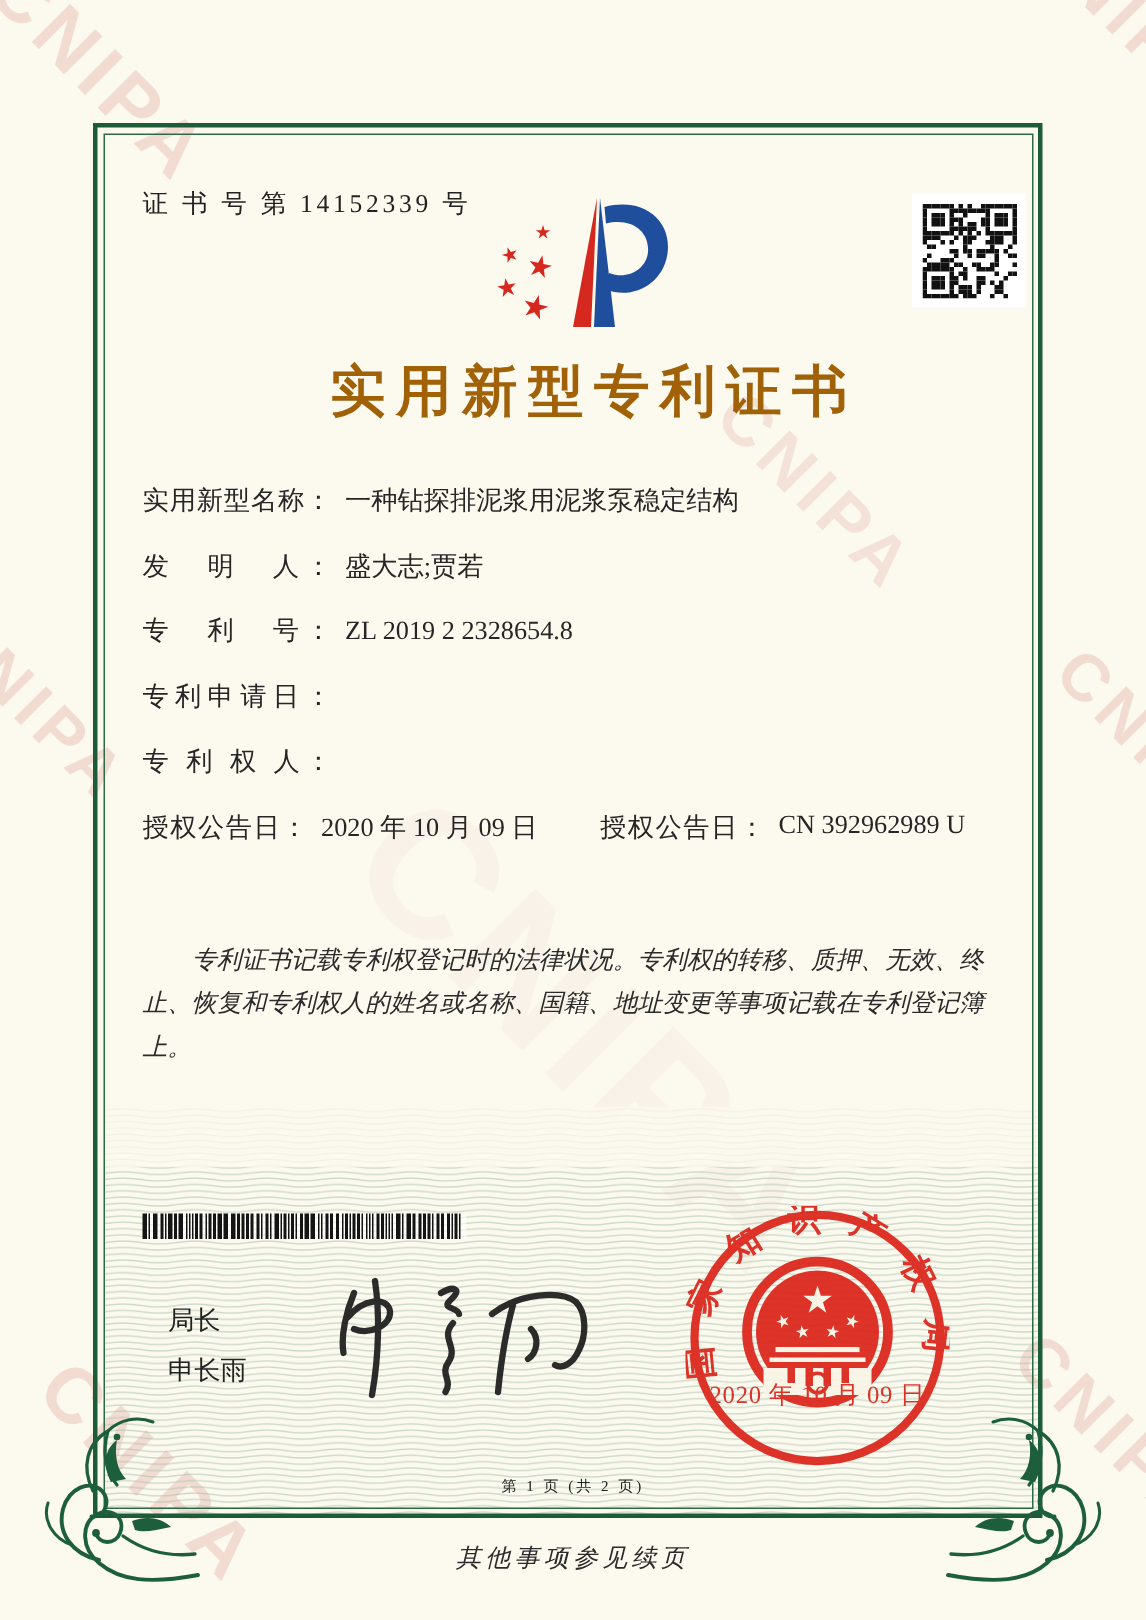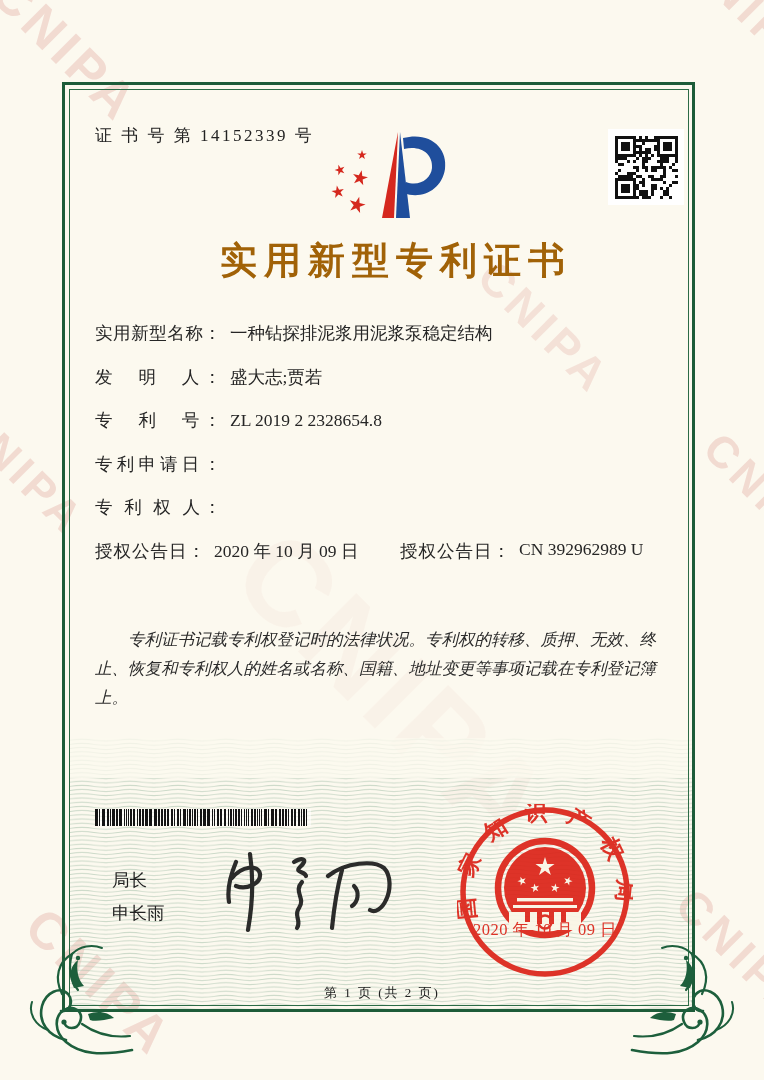--- a/index.html
+++ b/index.html
@@ -61,21 +61,21 @@
   .barcode{position:absolute; left:95px; top:809px; width:216px; height:17px; z-index:3; background:rgba(255,255,255,.55);}
   .barcode div{position:absolute; top:0; bottom:0; background:#141414;}
   
   .signer-title{position:absolute; left:112px; top:868px; font-size:17.5px; z-index:3;text-align:center;}
   .signer-name{position:absolute; left:112px; top:901px; font-size:17.5px; z-index:3;}
   .signature{position:absolute; left:212px; top:840px; z-index:3;}
   
   .seal{position:absolute; left:457px; top:804px; z-index:5; opacity:.92;}
   
   .page-info{position:absolute; left:0; top:984px; width:100%; text-align:center;
-             font-size:13px; letter-spacing:2px; z-index:3;}
+             font-size:10px; letter-spacing:2px; z-index:3;}
   .footer-note{position:absolute; left:0; top:1028px; width:100%; text-align:center;
                font-size:16.5px; font-style:italic; letter-spacing:3px; color:#2b2b2b; z-index:3;}
 </style>
 </head>
 <body>
 
 <div class="page">
 
   <svg width="0" height="0" style="position:absolute">
     <defs>
@@ -526,14 +526,15 @@
       <rect x="-20" y="24" width="5" height="10" fill="#dc2318"></rect>
       <rect x="-8" y="24" width="5" height="12" fill="#dc2318"></rect>
       <rect x="4" y="24" width="5" height="12" fill="#dc2318"></rect>
       <rect x="16" y="24" width="5" height="10" fill="#dc2318"></rect>
       <circle cy="34" r="6.5" fill="none" stroke="#dc2318" stroke-width="2.4"></circle>
     </g>
     <text x="88" y="131" text-anchor="middle" font-size="16.5" fill="#dc2318" letter-spacing="0.5" font-family="Liberation Serif, DejaVu Serif, serif">2020 年 10 月 09 日</text>
   </svg>
 
   <div class="page-info">第 1 页 (共 2 页)</div>
+  <div class="footer-note">其他事项参见续页</div>
 
 </div>
 
 </body></html>

